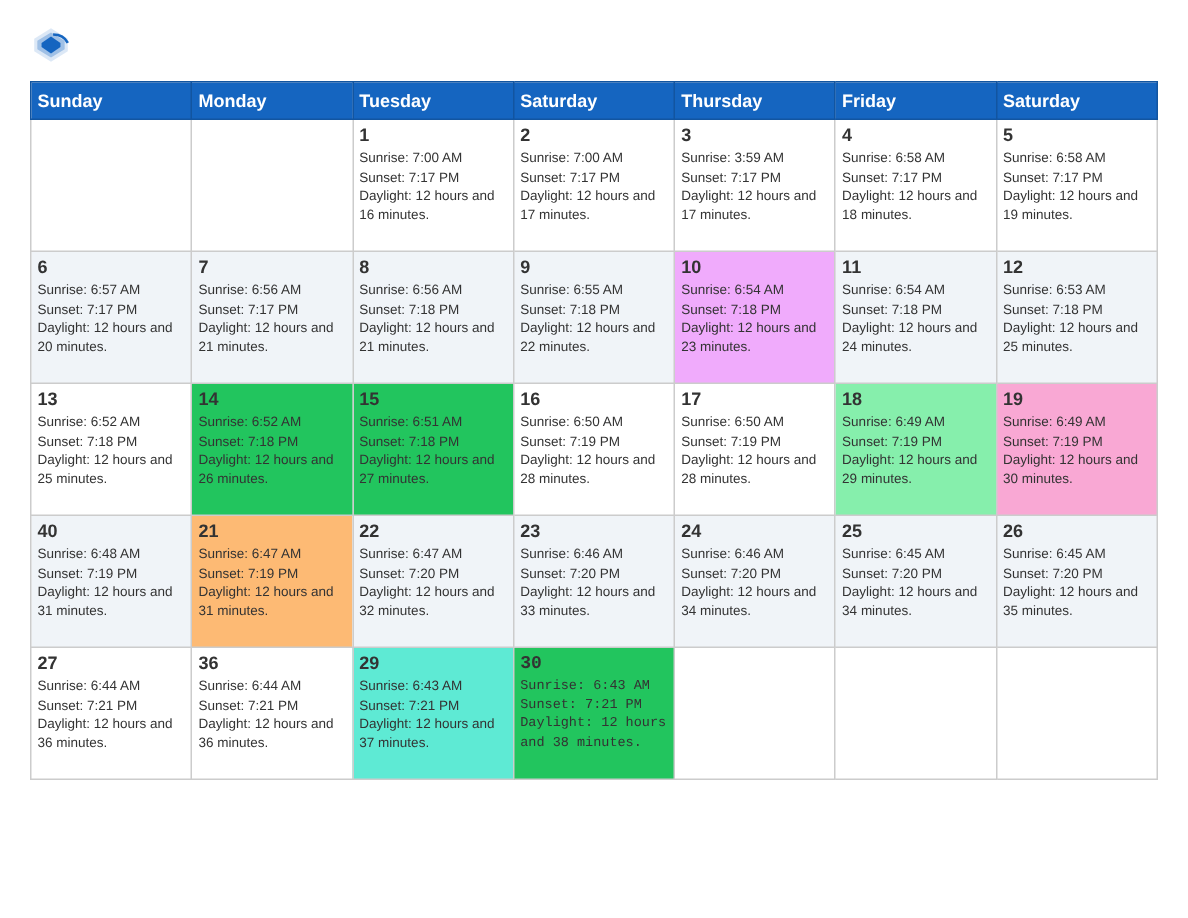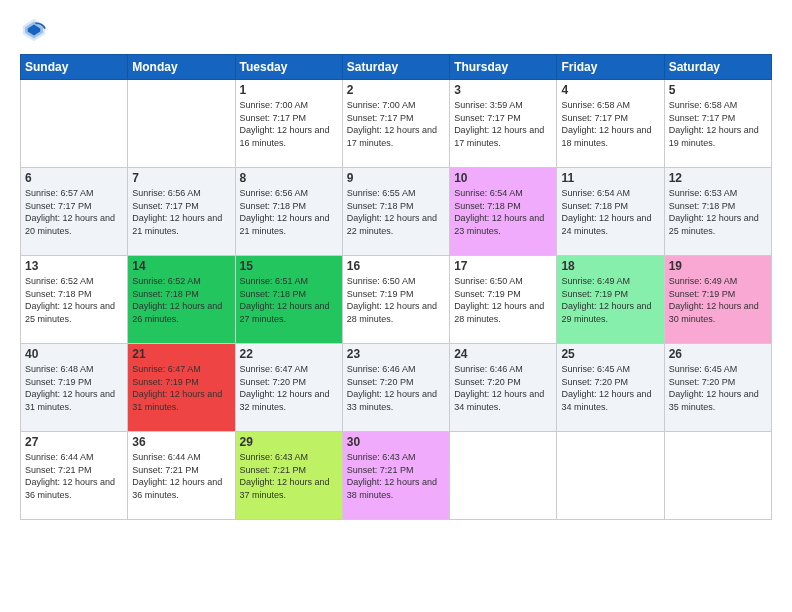--- a/index.html
+++ b/index.html
@@ -256,21 +256,21 @@
 Daylight: 12 hours and 30 minutes.</div>
           </td>
         </tr>
         <tr>
           <td style="background: rgb(240, 244, 248);">
             <span class="day-number">40</span>
             <div class="day-info" style="white-space: pre-line;">Sunrise: 6:48 AM
 Sunset: 7:19 PM
 Daylight: 12 hours and 31 minutes.</div>
           </td>
-          <td style="background: #ef4444;">
+          <td style="background: #fdba74;">
             <span class="day-number">21</span>
             <div class="day-info" style="white-space: pre-line;">Sunrise: 6:47 AM
 Sunset: 7:19 PM
 Daylight: 12 hours and 31 minutes.</div>
           </td>
           <td style="background: rgb(240, 244, 248);">
             <span class="day-number">22</span>
             <div class="day-info" style="white-space: pre-line;">Sunrise: 6:47 AM
 Sunset: 7:20 PM
 Daylight: 12 hours and 32 minutes.</div>
@@ -306,27 +306,27 @@
             <div class="day-info" style="white-space: pre-line;">Sunrise: 6:44 AM
 Sunset: 7:21 PM
 Daylight: 12 hours and 36 minutes.</div>
           </td>
           <td style="background: rgb(255, 255, 255);">
             <span class="day-number">36</span>
             <div class="day-info" style="white-space: pre-line;">Sunrise: 6:44 AM
 Sunset: 7:21 PM
 Daylight: 12 hours and 36 minutes.</div>
           </td>
-          <td style="background: #bef264;">
+          <td style="background: #5eead4;">
             <span class="day-number">29</span>
             <div class="day-info" style="white-space: pre-line;">Sunrise: 6:43 AM
 Sunset: 7:21 PM
 Daylight: 12 hours and 37 minutes.</div>
           </td>
-          <td style="background: #f0abfc;">
+          <td style="background: #22c55e; font-family: Liberation Mono, monospace;">
             <span class="day-number">30</span>
             <div class="day-info" style="white-space: pre-line;">Sunrise: 6:43 AM
 Sunset: 7:21 PM
 Daylight: 12 hours and 38 minutes.</div>
           </td>
           <td class="empty-cell" style="background: rgb(255, 255, 255);"></td>
           <td class="empty-cell" style="background: rgb(255, 255, 255);"></td>
           <td class="empty-cell" style="background: rgb(255, 255, 255);"></td>
         </tr>
       </tbody>

